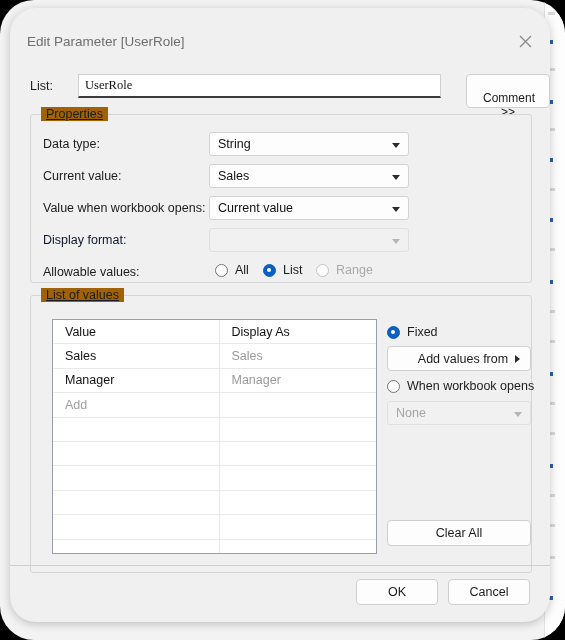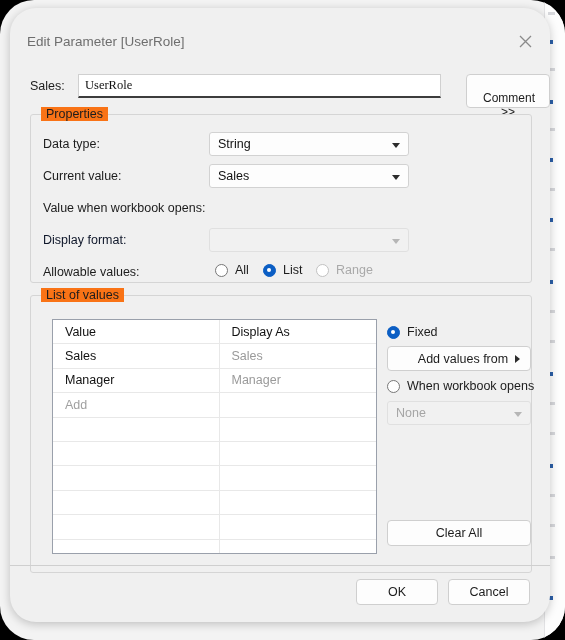--- a/index.html
+++ b/index.html
@@ -128,24 +128,25 @@
   
   .group {
     position: absolute;
     border: 1px solid #d5d5d5;
     border-radius: 3px;
     background: transparent;
   }
   .group-title {
     position: absolute;
     top: -8px; left: 10px;
-    background: #f97316;
+    background: #a16207;
     padding: 0 5px;
     font-size: 12.5px;
     color: #1c1c1c;
+    text-decoration: underline;
   }
   #properties-group {
     left: 20px; top: 58px;
     width: 500px; height: 167px;
   }
   #list-group {
     left: 20px; top: 239px;
     width: 500px; height: 276px;
   }
 
@@ -341,41 +342,45 @@
       <div class="close-btn">
         <svg width="13" height="13" viewBox="0 0 13 13" aria-hidden="true">
           <path d="M1 1 L12 12 M12 1 L1 12" stroke="#8a8a8a" stroke-width="1.3" fill="none"></path>
         </svg>
       </div>
     </div>
 
     <div class="body">
 
       <div class="name-row">
-        <span class="lbl name-label">Sales:</span>
+        <span class="lbl name-label">List:</span>
         <input class="name-input" type="text" value="UserRole" style="">
         <button class="comment-btn">Comment &gt;&gt;</button>
       </div>
 
       <div class="group" id="properties-group">
         <span class="group-title">Properties</span>
 
         <span class="prop-label" style="left:12px; top:22px;">Data type:</span>
         <div class="combo" style="left:178px; top:17px; width:200px;">
           <span class="val">String</span>
           <span class="arrow"></span>
         </div>
 
         <span class="prop-label" style="left:12px; top:54px;">Current value:</span>
         <div class="combo" style="left:178px; top:49px; width:200px;">
           <span class="val">Sales</span>
           <span class="arrow"></span>
         </div>
 
         <span class="prop-label" style="left:12px; top:86px;">Value when workbook opens:</span>
+        <div class="combo" style="left:178px; top:81px; width:200px;">
+          <span class="val">Current value</span>
+          <span class="arrow"></span>
+        </div>
 
         <span class="prop-label disabled" style="left:12px; top:118px;">Display format:</span>
         <div class="combo disabled" style="left:178px; top:113px; width:200px;">
           <span class="val"></span>
           <span class="arrow"></span>
         </div>
 
         <span class="prop-label" style="left:12px; top:150px;">Allowable values:</span>
 
         <div class="radio" style="left:184px; top:148px;">

